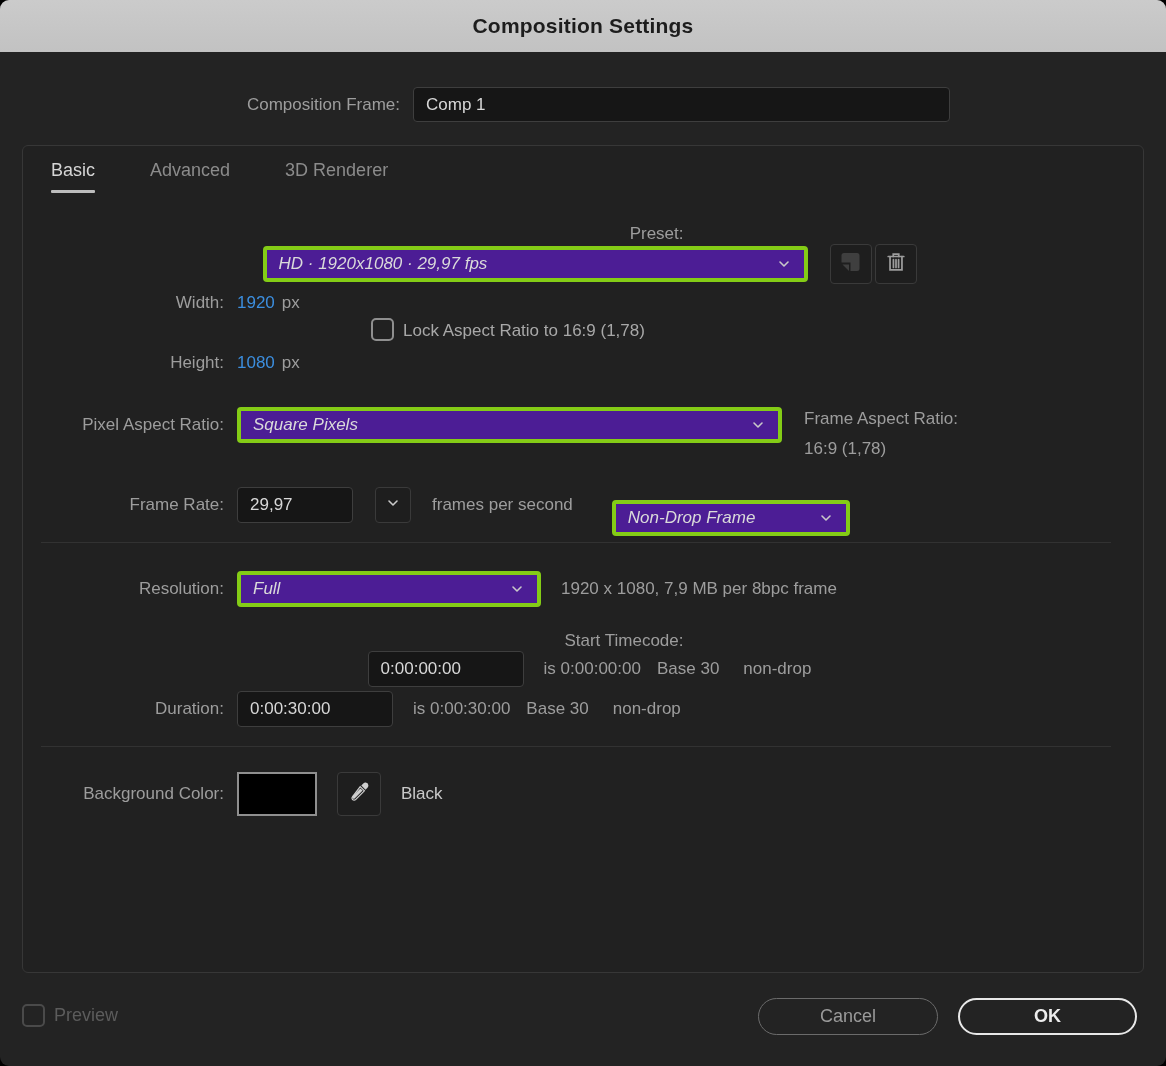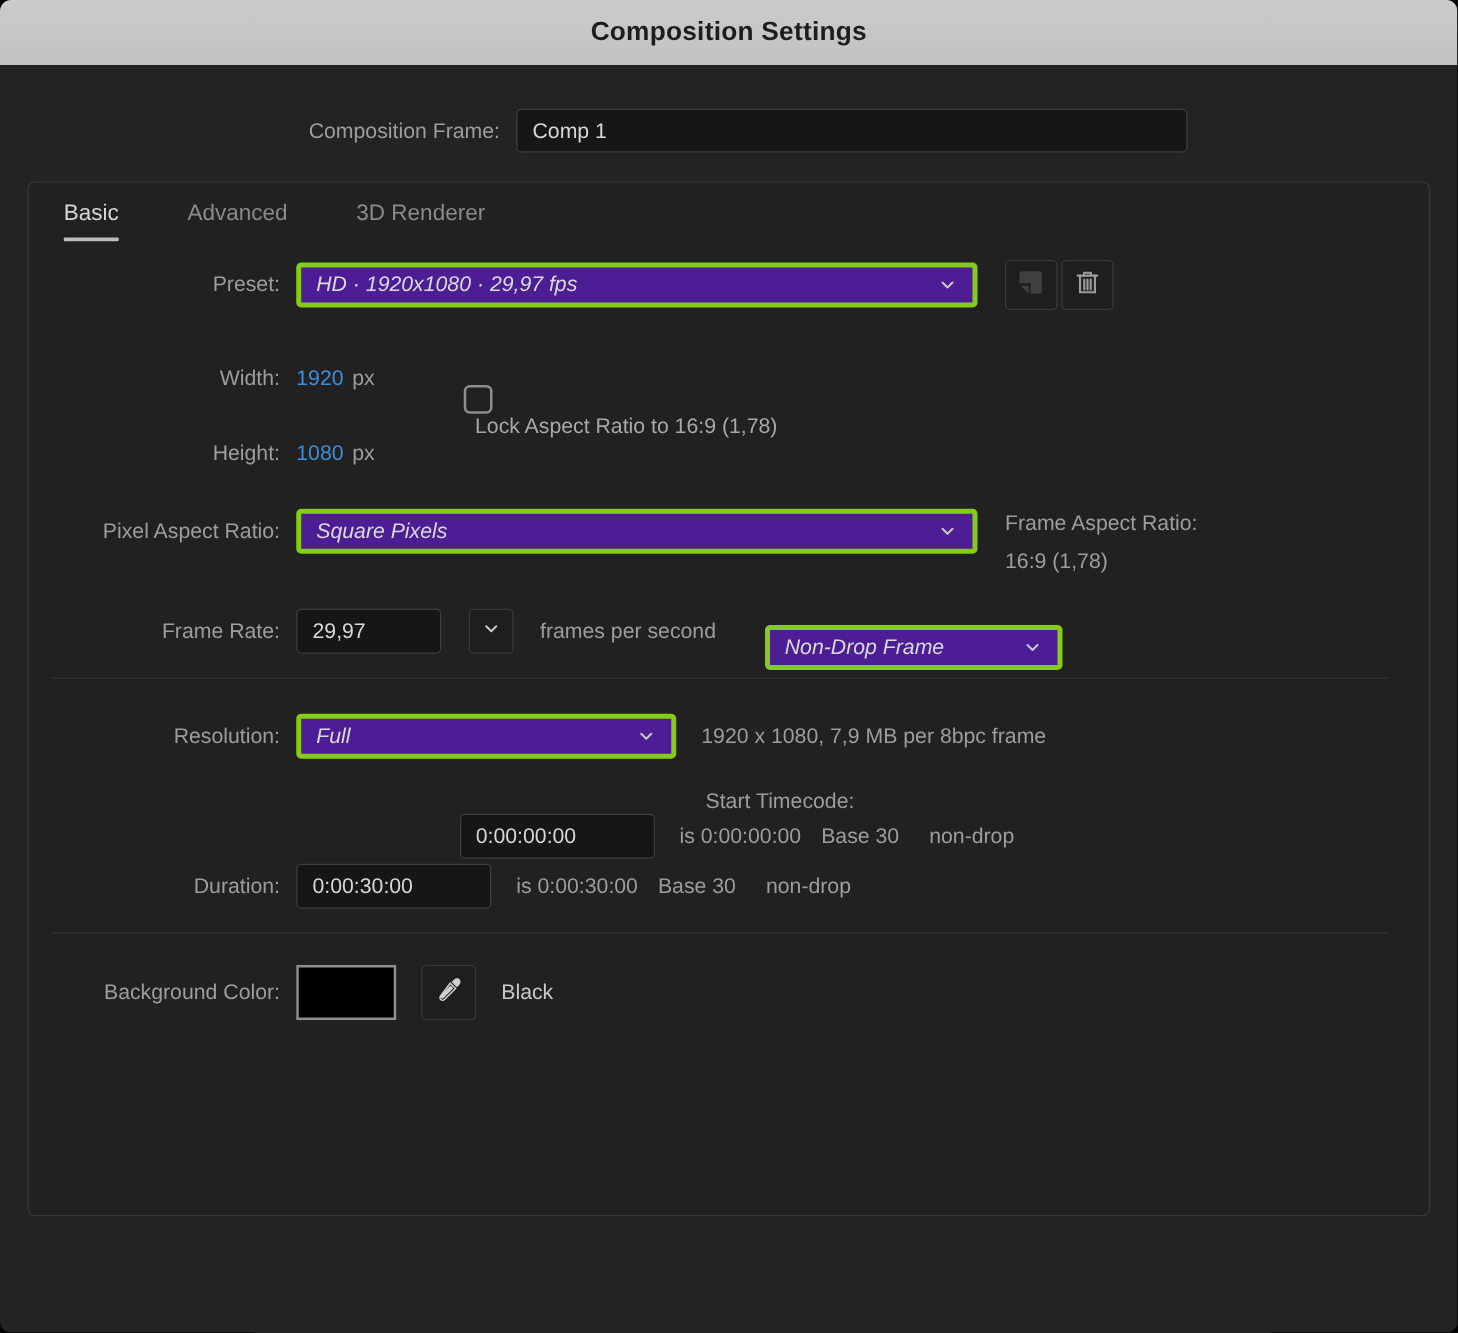--- a/index.html
+++ b/index.html
@@ -105,21 +105,21 @@
   </div>
 
   <div class="panel">
 
     <div class="tabs">
       <div class="tab active">Basic</div>
       <div class="tab">Advanced</div>
       <div class="tab">3D Renderer</div>
     </div>
 
-    <div class="row" style="top:64px; height:36px;">
+    <div class="row" style="top:78px; height:36px;flex-direction:column;">
       <span class="row-label">Preset:</span>
       <div class="row-content">
         <div class="dropdown" style="width:545px;">
           <span>HD  ·  1920x1080 · 29,97 fps</span>
           <span class="chev">
             <svg width="16" height="16" viewBox="0 0 24 24" fill="none" stroke="#c9c9c9" stroke-width="2.4" stroke-linecap="round" stroke-linejoin="round">
                 <polyline points="6 9 12 15 18 9"></polyline>
               </svg>
           </span>
         </div>
@@ -146,21 +146,21 @@
 
     <div class="row" style="top:142px; height:30px;">
       <span class="row-label">Width:</span>
       <div class="row-content">
         <span class="blue">1920</span>
         <span class="unit" style="margin-left:7px;">px</span>
       </div>
     </div>
 
     <div class="row" style="top:169px; height:28px;">
-      <div style="margin-left:348px; display:flex; align-items:flex-start;flex-direction:column;">
+      <div style="margin-left:348px; display:flex; align-items:flex-end;">
         <div class="checkbox"></div>
         <span style="margin-left:9px; color:#a8a8a8;">Lock Aspect Ratio to 16:9 (1,78)</span>
       </div>
     </div>
 
     <div class="row" style="top:202px; height:30px;">
       <span class="row-label">Height:</span>
       <div class="row-content">
         <span class="blue">1080</span>
         <span class="unit" style="margin-left:7px;">px</span>
@@ -260,14 +260,22 @@
               <path d="M13.4 8.4 15.6 10.6 7.9 18.3 a1.5 1.5 0 0 1-2.2-2.2 z"></path>
             </svg>
           </span>
         </div>
         <span class="value-text" style="margin-left:20px; color:#c9c9c9;">Black</span>
       </div>
     </div>
 
   </div>
 
+  <div class="footer">
+    <div class="preview">
+      <div class="checkbox dim"></div>
+      <span class="lbl">Preview</span>
+    </div>
+    <button class="btn btn-cancel">Cancel</button>
+    <button class="btn btn-ok">OK</button>
+  </div>
 
 </div>
 
 </body></html>

